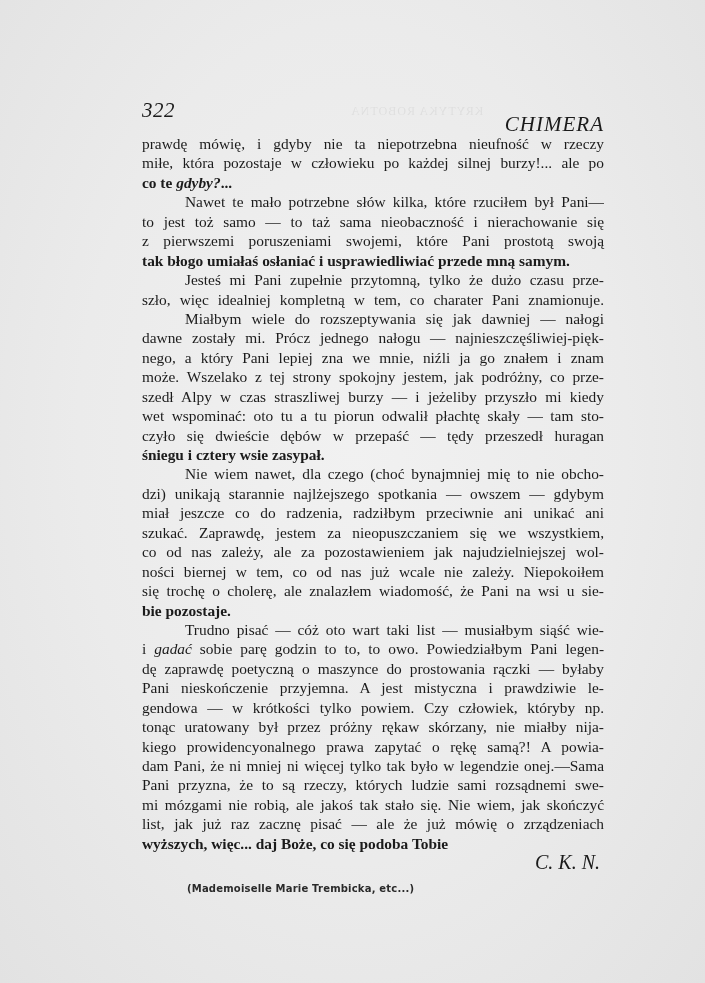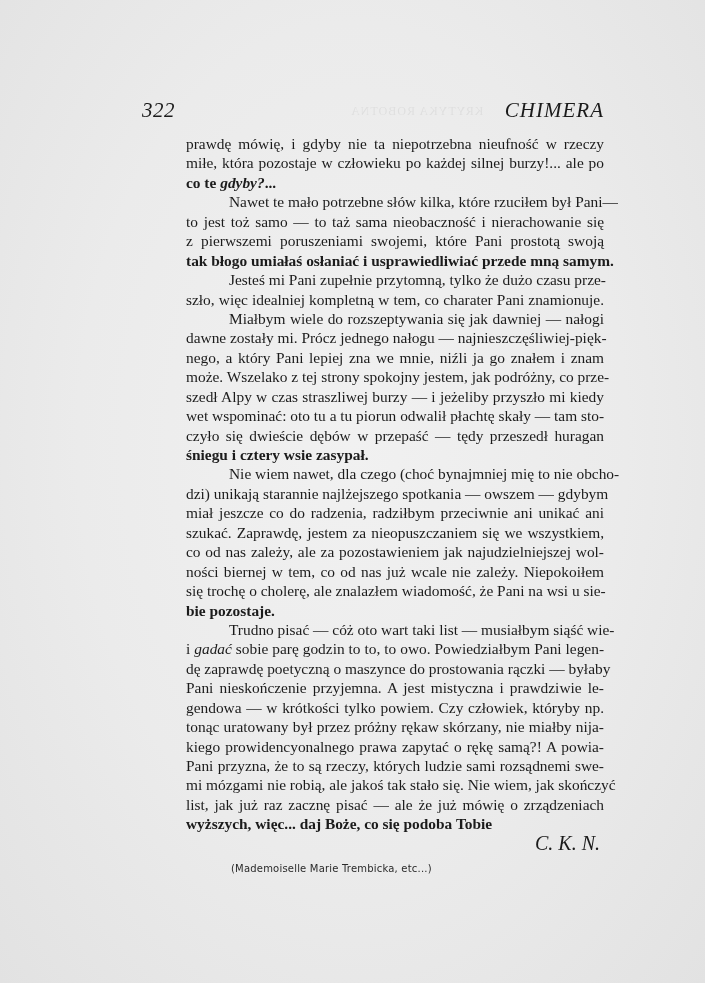--- a/index.html
+++ b/index.html
@@ -27,58 +27,57 @@
       position: absolute;
       left: 0;
       top: 0;
       font-style: italic;
       font-size: 21px;
       letter-spacing: 0.5px;
     }
     .journal-title {
       position: absolute;
       right: 0;
-      top: 0;
+      top: 14px;
       font-style: italic;
       font-size: 21px;
       letter-spacing: 1px;
     }
     .body-text {
       position: absolute;
       top: 134px;
       left: 142px;
       width: 462px;
       font-size: 15.4px;
       line-height: 19.45px;
     }
     .line {
       display: block;
       white-space: nowrap;
       text-align: justify;
       text-align-last: justify;
       height: 19.45px;
-      margin-left: 44px;
     }
     .line.last {
       text-align-last: left;
       font-weight: bold;
     }
     .line.indent {
       padding-left: 43px;
     }
     .line.sig {
       text-align: right;
       text-align-last: right;
       font-style: italic;
       padding-right: 4px;
       font-size: 20px;
     }
     .line.ps {
       font-family: "DejaVu Sans", sans-serif;
-      font-weight: normal;
+      font-weight: bold;
       font-size: 10px;
       padding-left: 45px;
       margin-top: 6px;
       text-align-last: left;
       letter-spacing: 0.2px;
       color: #2a2a2a;
     }
     .em { font-style: italic; }
     .bleed {
       position: absolute;
@@ -126,19 +125,20 @@
     <span class="line">ności biernej w tem, co od nas już wcale nie zależy. Niepokoiłem</span>
     <span class="line">się trochę o cholerę, ale znalazłem wiadomość, że Pani na wsi u sie-</span>
     <span class="line last">bie pozostaje.</span>
     <span class="line indent">Trudno pisać — cóż oto wart taki list — musiałbym siąść wie-</span>
     <span class="line"><span>i </span><span class="em">gadać</span><span> sobie parę godzin to to, to owo. Powiedziałbym Pani legen-</span></span>
     <span class="line">dę zaprawdę poetyczną o maszynce do prostowania rączki — byłaby</span>
     <span class="line">Pani nieskończenie przyjemna. A jest mistyczna i prawdziwie le-</span>
     <span class="line">gendowa — w krótkości tylko powiem. Czy człowiek, któryby np.</span>
     <span class="line">tonąc uratowany był przez próżny rękaw skórzany, nie miałby nija-</span>
     <span class="line">kiego prowidencyonalnego prawa zapytać o rękę samą?! A powia-</span>
+    <span class="line">dam Pani, że ni mniej ni więcej tylko tak było w legendzie onej.—Sama</span>
     <span class="line">Pani przyzna, że to są rzeczy, których ludzie sami rozsądnemi swe-</span>
     <span class="line">mi mózgami nie robią, ale jakoś tak stało się. Nie wiem, jak skończyć</span>
     <span class="line">list, jak już raz zacznę pisać — ale że już mówię o zrządzeniach</span>
     <span class="line last">wyższych, więc... daj Boże, co się podoba Tobie</span>
     <span class="line sig">C. K. N.</span>
     <span class="line ps">(Mademoiselle Marie Trembicka, etc...)</span>
   </div>
 
 </body></html>

